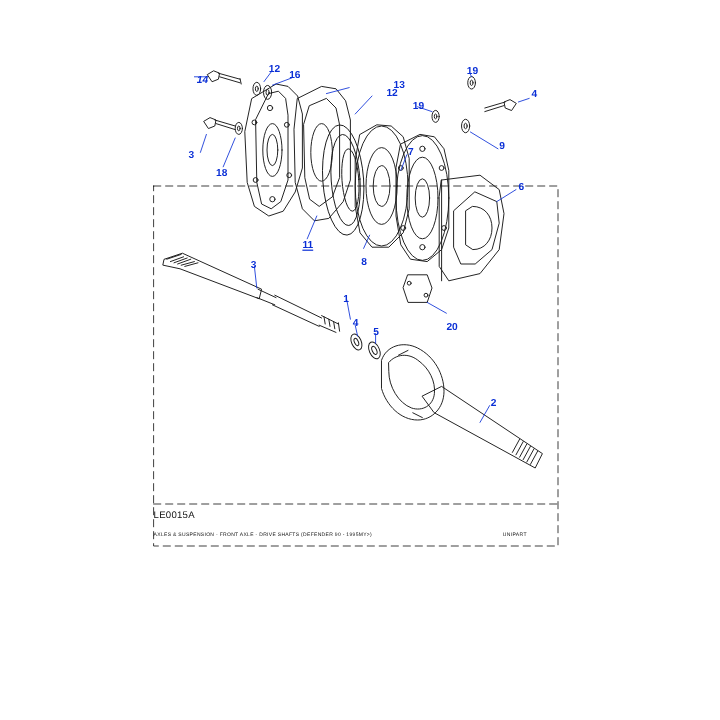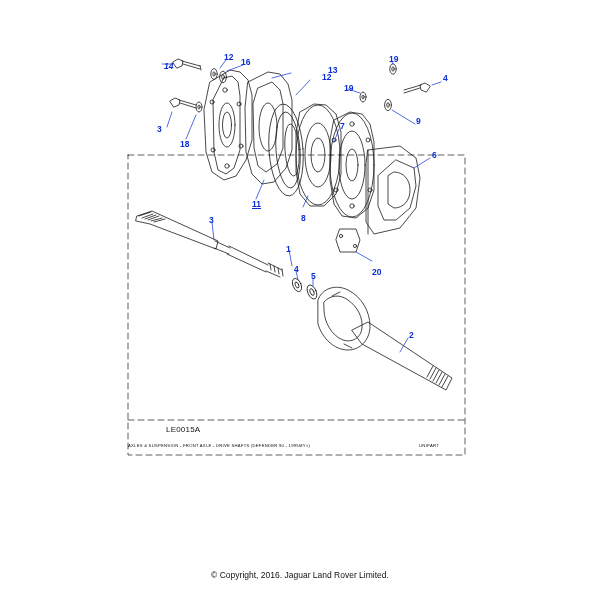--- a/index.html
+++ b/index.html
@@ -37,21 +37,20 @@
     line-height: 1;
   }
   .dwgcode {
     position: absolute;
     left: 128px;
     top: 425px;
     font-size: 8px;
     color: #111;
     font-family: "Liberation Sans", sans-serif;
     letter-spacing: 0.2px;
-    margin-left: 38px;
   }
   .caption {
     position: absolute;
     left: 128px;
     top: 443px;
     font-size: 4.2px;
     color: #111;
     font-family: "Liberation Sans", sans-serif;
     letter-spacing: 0.25px;
   }
@@ -280,14 +279,13 @@
   <div class="callout" style="left:157px; top:125px;">3</div>
   <div class="callout" style="left:180px; top:140px;">18</div>
   <div class="callout" style="left:389px; top:55px;">19</div>
   <div class="callout" style="left:344px; top:84px;">19</div>
   <div class="callout" style="left:372px; top:268px;">20</div>
 
   <div class="dwgcode">LE0015A</div>
   <div class="caption">AXLES &amp; SUSPENSION - FRONT AXLE - DRIVE SHAFTS  (DEFENDER  90 - 1995MY&gt;)</div>
   <div class="brandmark">UNIPART</div>
 
-  <div class="copyright">© Copyright, 2016. Jaguar Land Rover Limited.</div>
 </div>
 
 </body></html>

